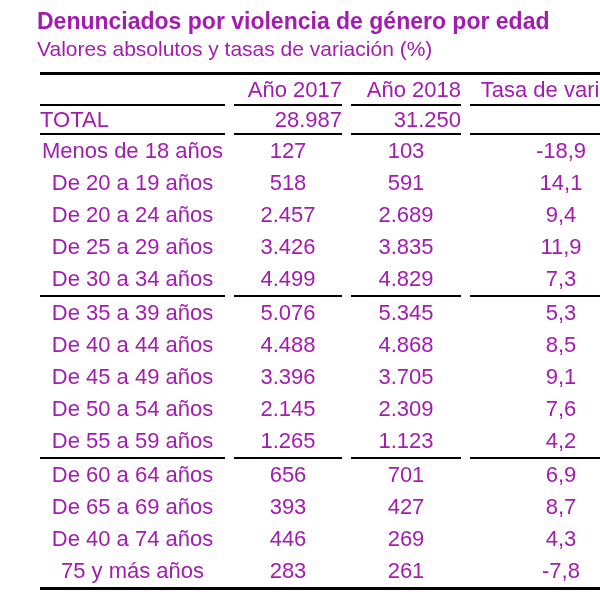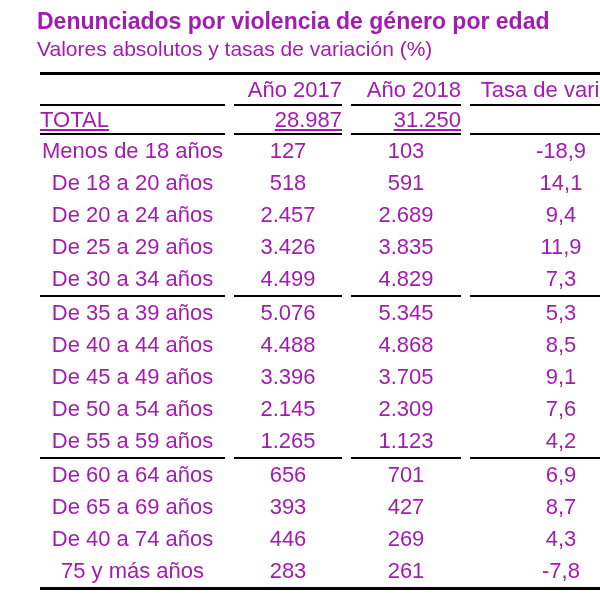--- a/index.html
+++ b/index.html
@@ -56,21 +56,20 @@
   }
   th.lbl, td.lbl { text-align: left; }
   th.num, td.num { text-align: right; padding-right: 5px; }
   thead th {
     height: 29px;
     border-bottom: 2px solid #000000;
   }
   tr.total-row td {
     height: 27px;
     border-bottom: 2px solid #000000;
-    text-decoration: underline;
   }
   tbody tr.data-row td { height: 32px; text-align: center; }
   tbody tr.data-row.group-end td { border-bottom: 2px solid #000000; }
 </style>
 </head>
 <body>
 
 <div class="viewport">
 
   <div class="title">Denunciados por violencia de género por edad</div>
@@ -100,21 +99,21 @@
         <td class="num">31.250</td>
         <td class="num">7,8</td>
       </tr>
       <tr class="data-row">
           <td class="lbl">Menos de 18 años</td>
           <td class="num">127</td>
           <td class="num">103</td>
           <td class="num">-18,9</td>
         </tr>
         <tr class="data-row">
-          <td class="lbl">De 18 a 20 años</td>
+          <td class="lbl">De 20 a 19 años</td>
           <td class="num">518</td>
           <td class="num">591</td>
           <td class="num">14,1</td>
         </tr>
         <tr class="data-row">
           <td class="lbl">De 20 a 24 años</td>
           <td class="num">2.457</td>
           <td class="num">2.689</td>
           <td class="num">9,4</td>
         </tr>

